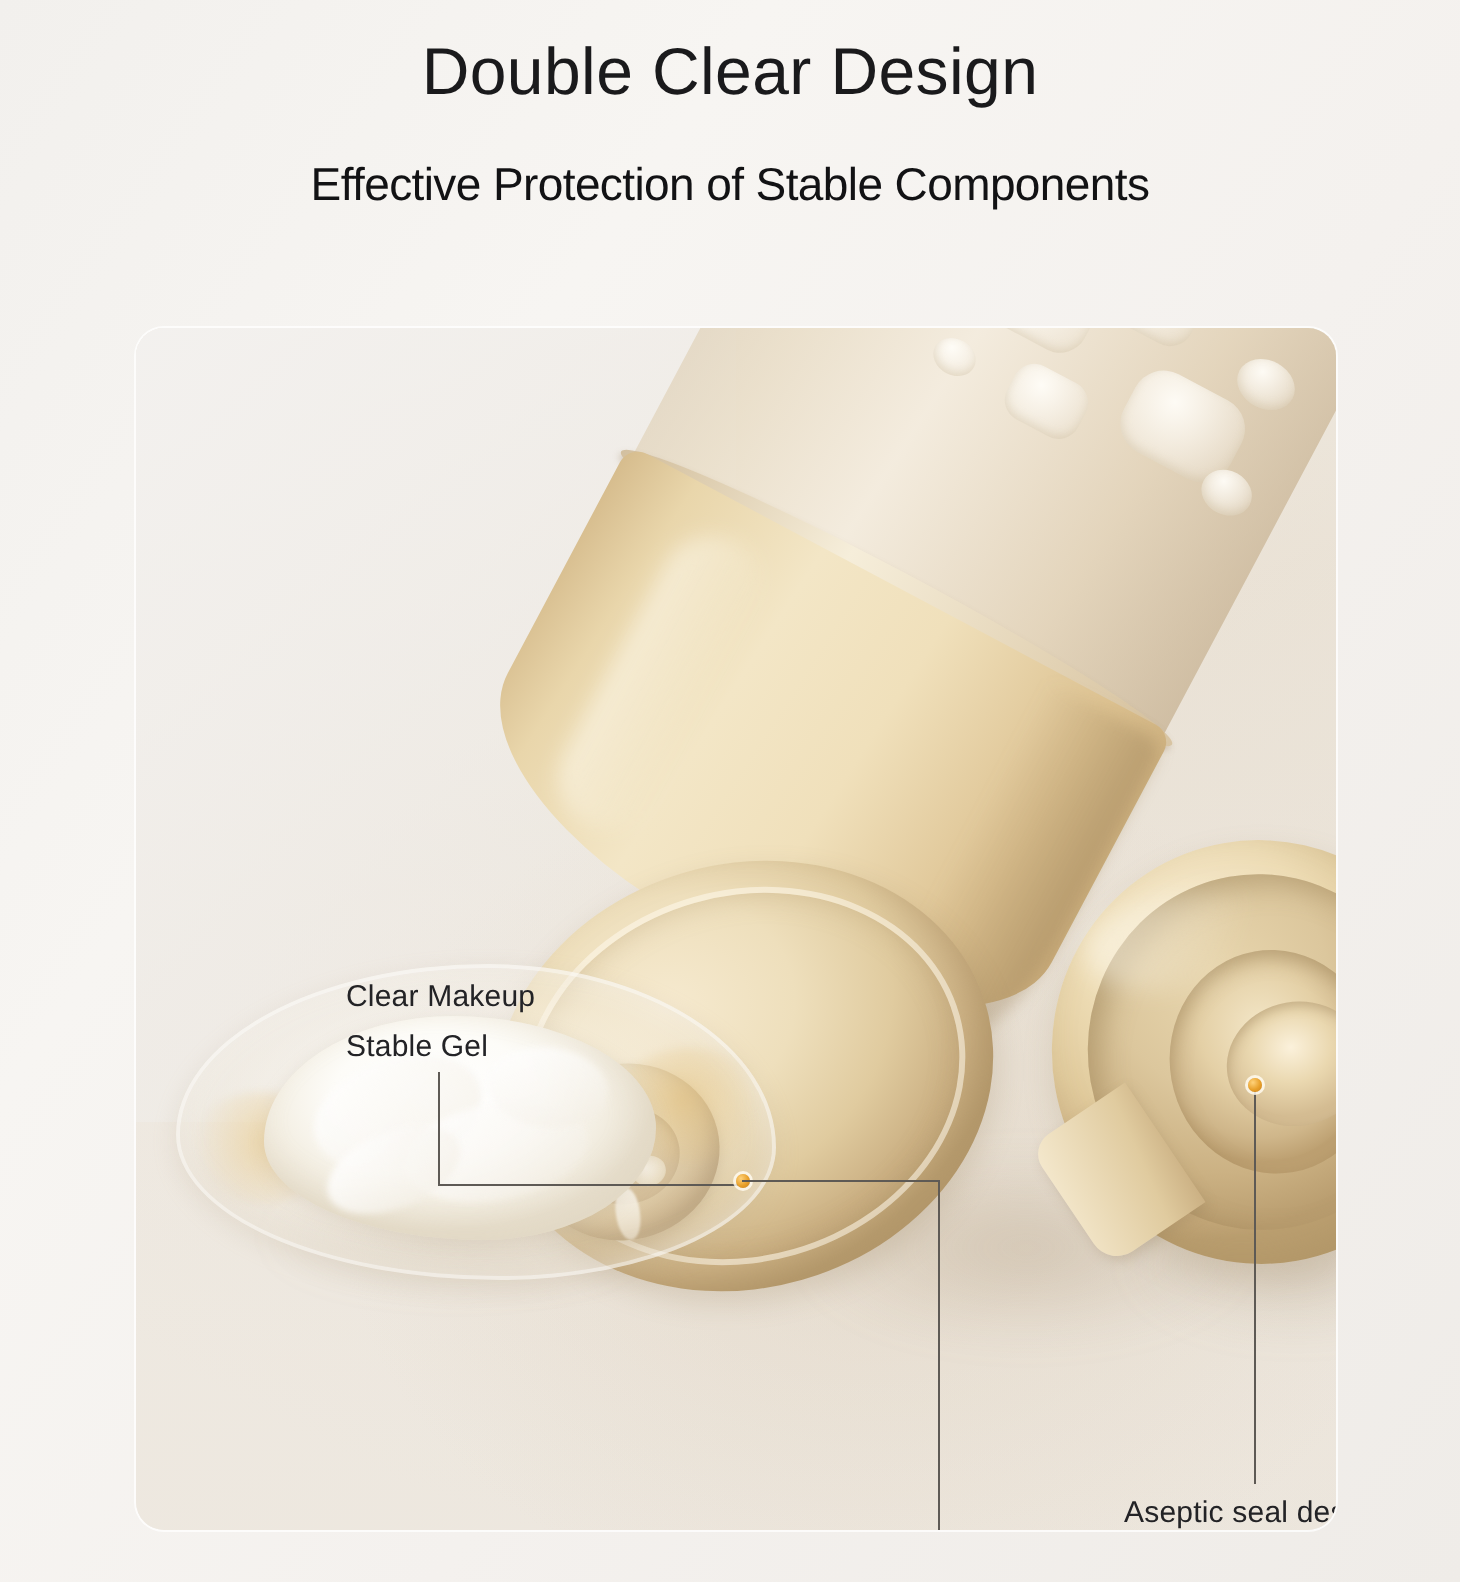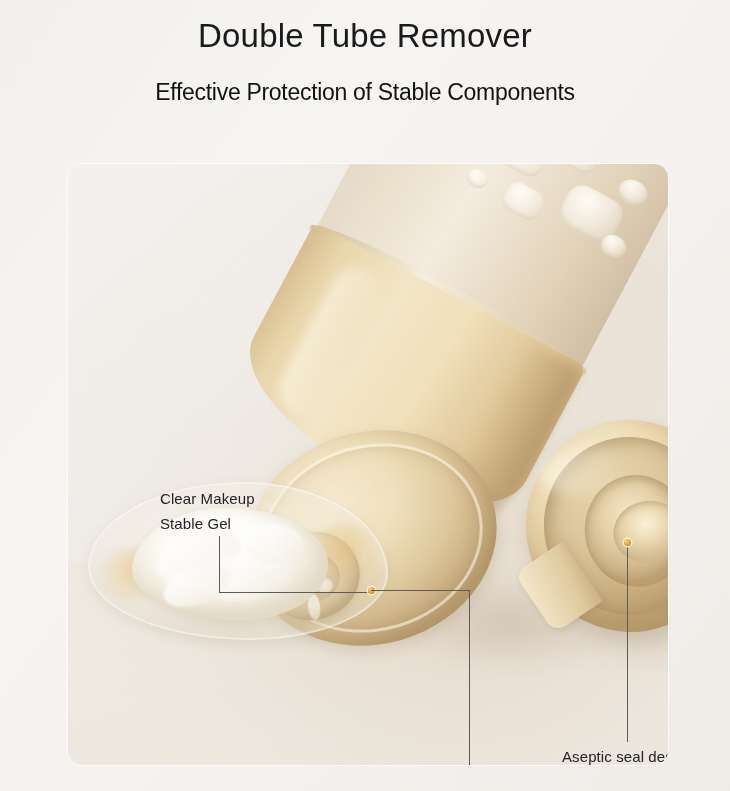--- a/index.html
+++ b/index.html
@@ -394,21 +394,21 @@
 
   
   .callout-text {
     position: absolute;
     font-size: 15px;
     line-height: 25px;
     color: #232326;
     white-space: pre;
     letter-spacing: 0.1px;
   }
-  .callout-gel     { left: 92px; top: 322px; }
+  .callout-gel     { left: 105px; top: 322px; }
   .callout-aseptic { left: 494px; top: 580px; }
 
   .leader {
     position: absolute;
     background: #5e5a55;
   }
   .leader-v { width: 1px; }
   .leader-h { height: 1px; }
 
   .gel-v      { left: 151px; top: 372px; height: 57px; }
@@ -427,21 +427,21 @@
   }
   .dot-gel     { left: 300px; top: 423px; }
   .dot-aseptic { left: 556px; top: 375px; }
 </style>
 </head>
 <body>
 
 <div class="page">
 
   <div class="heading-block">
-    <div class="title-main">Double Tube Remover</div>
+    <div class="title-main">Double Clear Design</div>
     <div class="title-sub">Effective Protection of Stable Components</div>
   </div>
 
   <div class="photo-panel">
 
     <div class="surface-warm"></div>
     <div class="surface-cool-left"></div>
 
     <div class="shadow-tube"></div>
     <div class="shadow-cap"></div>

